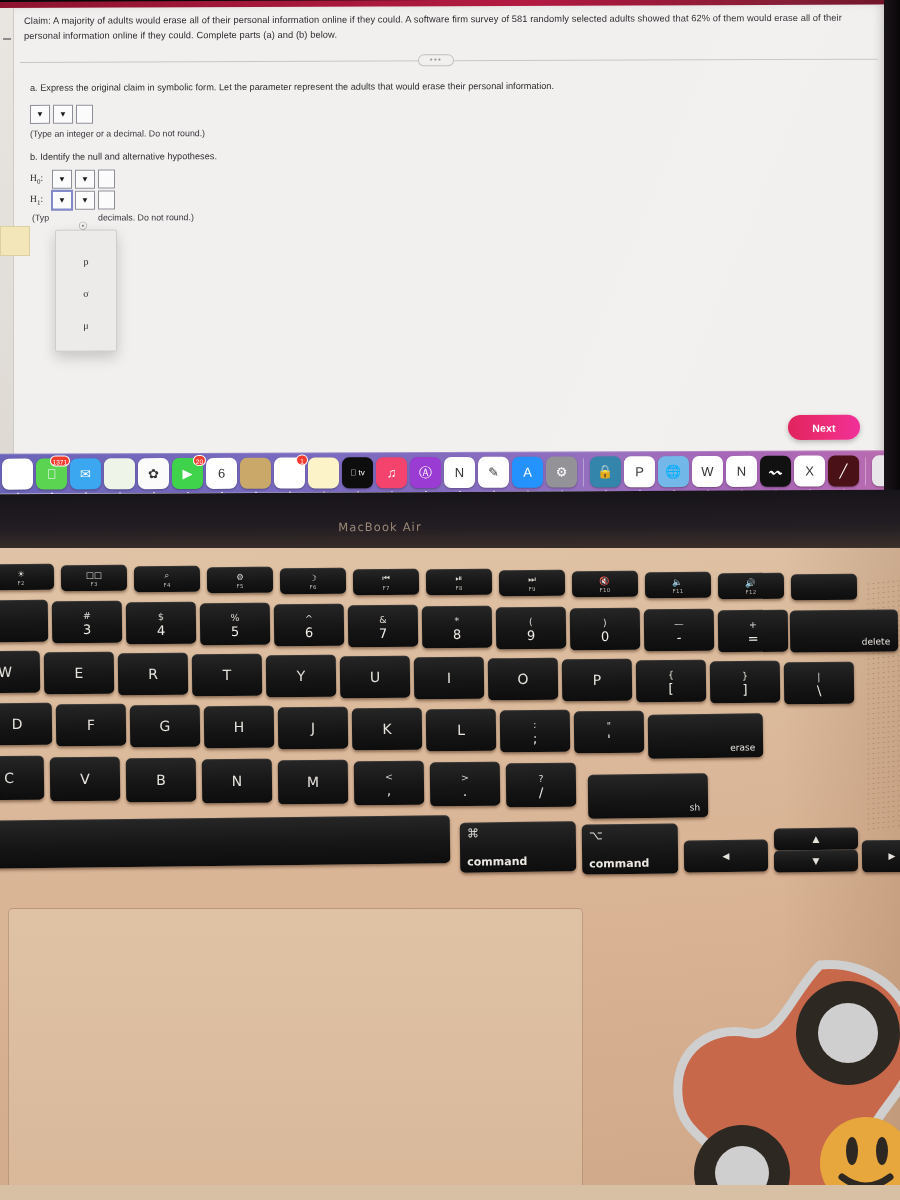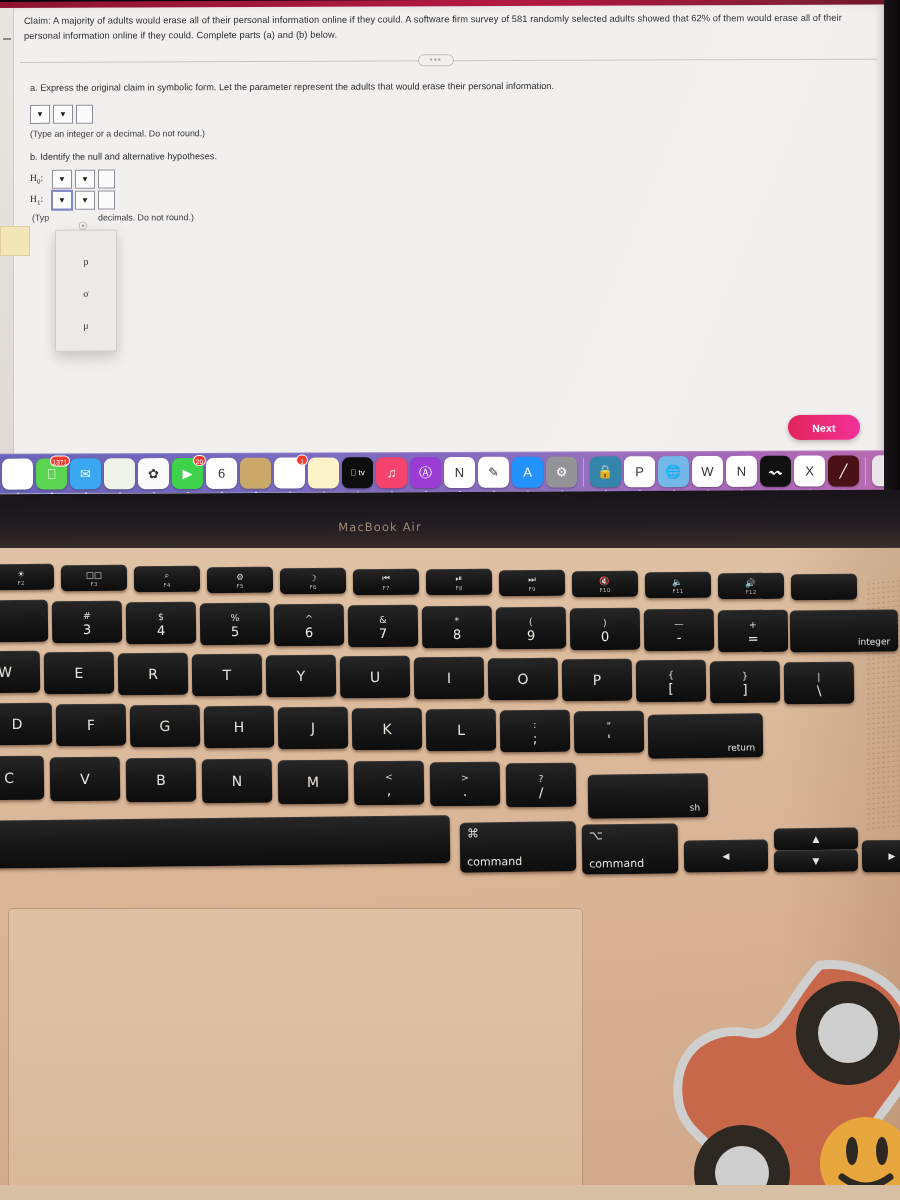--- a/index.html
+++ b/index.html
@@ -190,21 +190,21 @@
   .key .legend-small { font-size: 9px; }
   .key.dual { flex-direction: column; justify-content: center; gap: 1px; padding-top:2px;}
   .key.dual .up { font-size: 9.5px; color: #dcd8d2; }
   .key.dual .lo { font-size: 13px; color: #efebe5; }
   .key.fn { flex-direction: column; gap: 1px; }
   .key.fn .gl { font-size: 8.5px; color: #dddad5; }
   .key.fn .fl { font-size: 5.5px; color: #b9b4ae; letter-spacing: .3px; }
   .key.rt { align-items: flex-end; justify-content: flex-end; padding: 0 8px 5px 0; font-size: 10.5px; }
   .key.modk { flex-direction: column; align-items: flex-start; padding: 4px 7px; justify-content: space-between;}
   .key.modk .sym { font-size: 12px; color: #dcd8d2;}
-  .key.modk .nm { font-size: 11px; color: #eae6e0;}
+  .key.modk .nm { font-size: 11px; color: #eae6e0; font-weight: bold;}
 
   
   .sticker { position: absolute; right: -30px; bottom: -40px; width: 260px; height: 270px; }
   .sticker svg { width: 100%; height: 100%; }
 
   .screen-right-dark {
     position: absolute; left: 884px; top: 0; width: 16px; height: 500px;
     background: linear-gradient(90deg,#191418,#0a0709);
   }
   .glare {
@@ -494,21 +494,21 @@
       </div>
       <div class="key dual" style="left: 644px; top: 53px; width: 70px; height: 42px; transform: rotate(-0.7deg);">
         <span class="up">—</span>
         <span class="lo">-</span>
       </div>
       <div class="key dual" style="left: 718px; top: 54px; width: 70px; height: 42px; transform: rotate(-0.7deg);">
         <span class="up">+</span>
         <span class="lo">=</span>
       </div>
       <div class="key rt" style="left: 790px; top: 54px; width: 108px; height: 42px; transform: rotate(-0.7deg);">
-        <span class="legend-small">integer</span>
+        <span class="legend-small">delete</span>
       </div>
       <div class="key " style="left: -30px; top: 95px; width: 70px; height: 42px; transform: rotate(-0.7deg);">
         <span class="legend-main">W</span>
       </div>
       <div class="key " style="left: 44px; top: 96px; width: 70px; height: 42px; transform: rotate(-0.7deg);">
         <span class="legend-main">E</span>
       </div>
       <div class="key " style="left: 118px; top: 97px; width: 70px; height: 42px; transform: rotate(-0.7deg);">
         <span class="legend-main">R</span>
       </div>
@@ -565,21 +565,21 @@
       </div>
       <div class="key dual" style="left: 500px; top: 154px; width: 70px; height: 42px; transform: rotate(-0.7deg);">
         <span class="up">:</span>
         <span class="lo">;</span>
       </div>
       <div class="key dual" style="left: 574px; top: 155px; width: 70px; height: 42px; transform: rotate(-0.7deg);">
         <span class="up">"</span>
         <span class="lo">'</span>
       </div>
       <div class="key rt" style="left: 648px; top: 158px; width: 115px; height: 44px; transform: rotate(-0.7deg);">
-        <span class="legend-small">return</span>
+        <span class="legend-small">erase</span>
       </div>
       <div class="key " style="left: -26px; top: 200px; width: 70px; height: 44px; transform: rotate(-0.7deg);">
         <span class="legend-main">C</span>
       </div>
       <div class="key " style="left: 50px; top: 201px; width: 70px; height: 44px; transform: rotate(-0.7deg);">
         <span class="legend-main">V</span>
       </div>
       <div class="key " style="left: 126px; top: 202px; width: 70px; height: 44px; transform: rotate(-0.7deg);">
         <span class="legend-main">B</span>
       </div>

